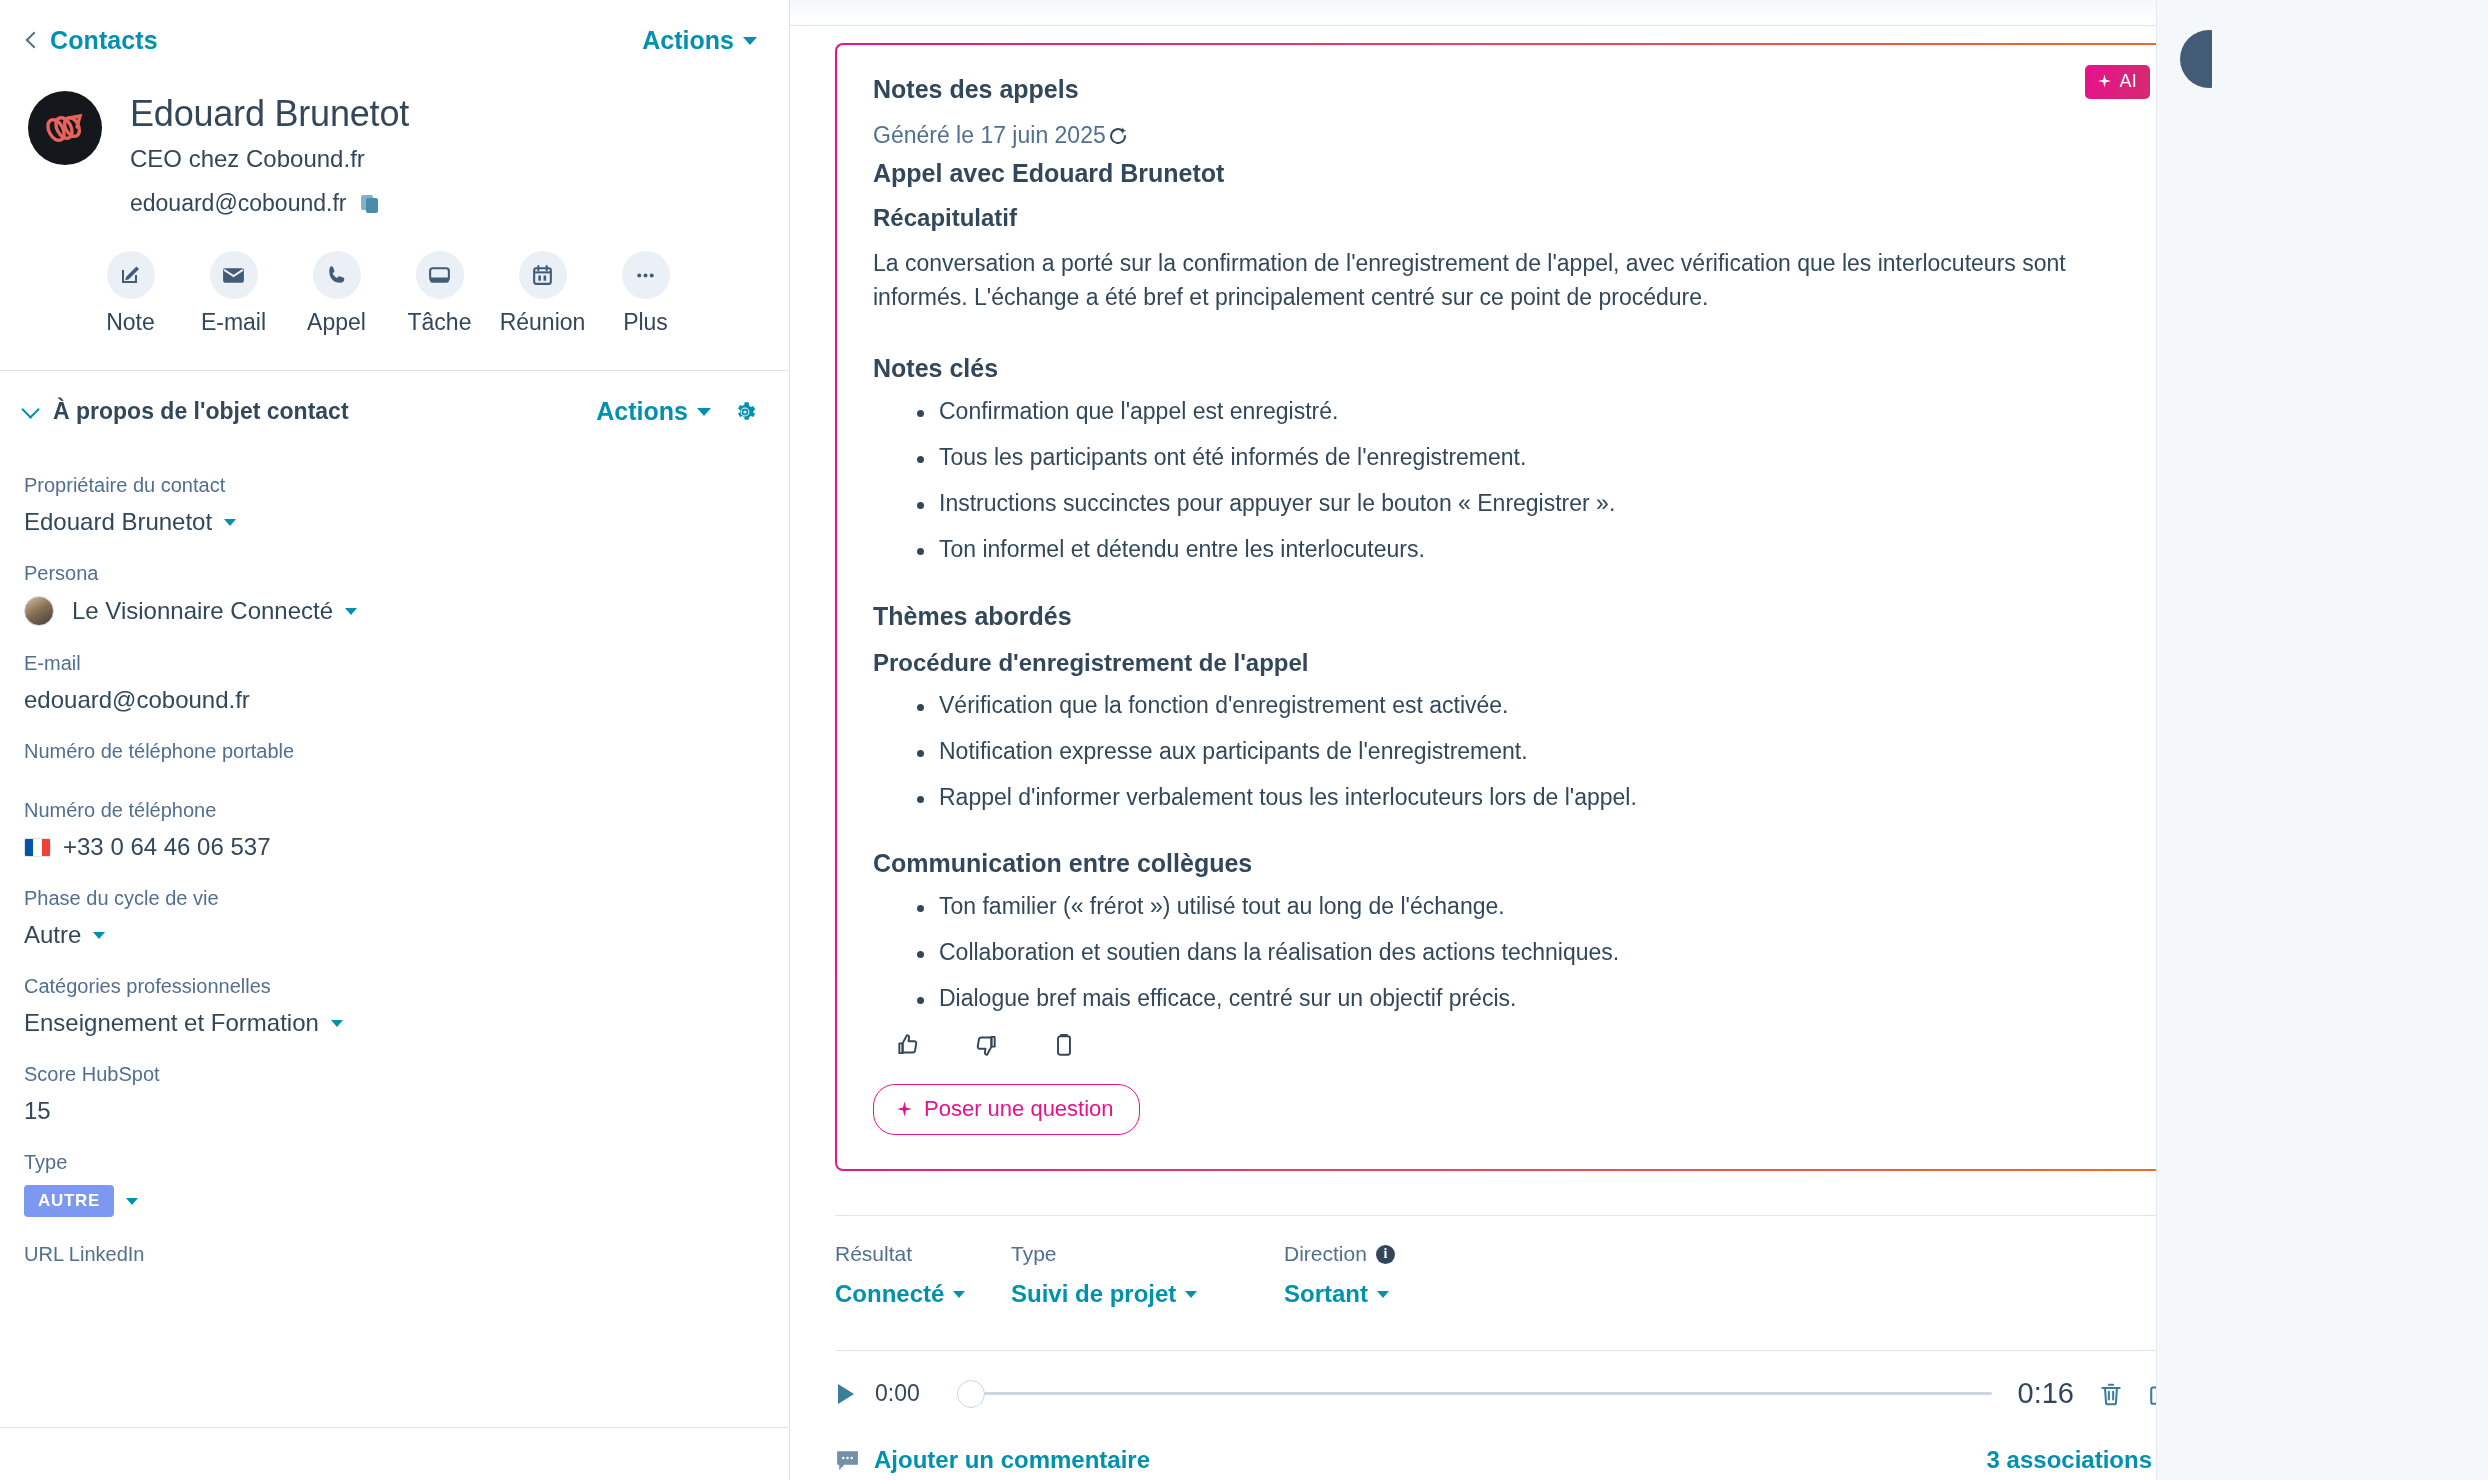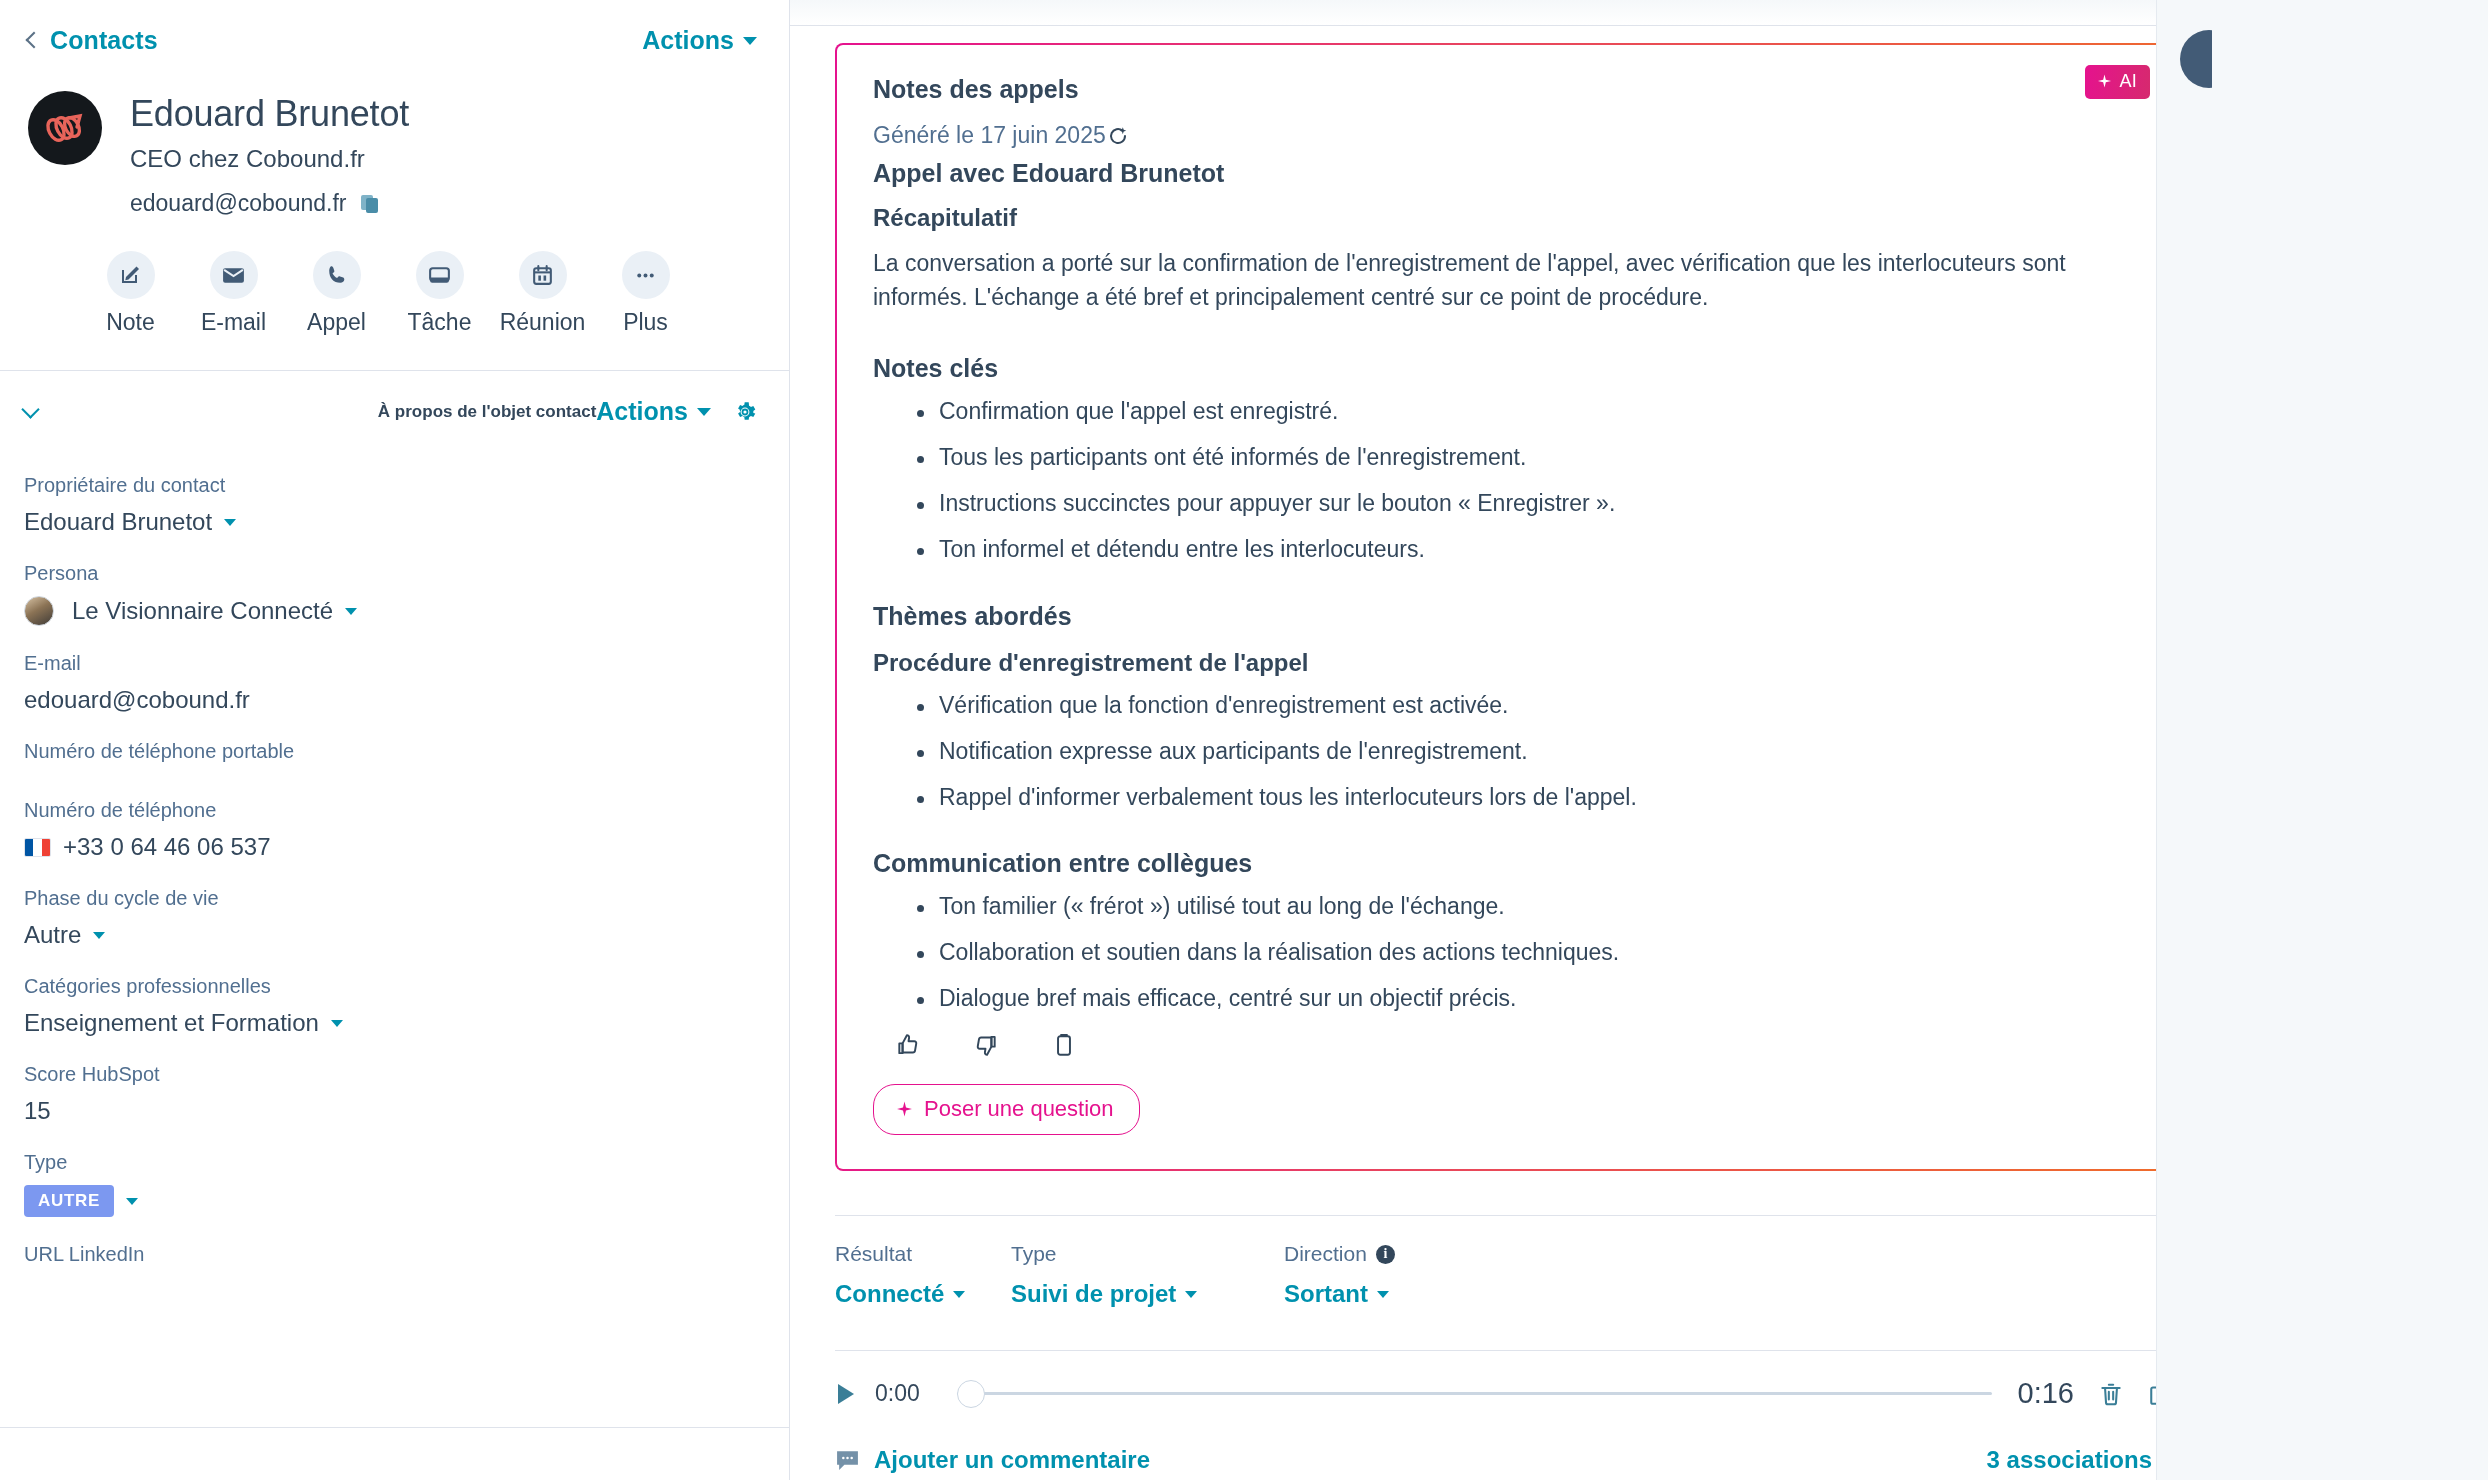--- a/index.html
+++ b/index.html
@@ -138,25 +138,24 @@
     width: 13px; height: 13px;
     border-right: 2.5px solid #0091ae;
     border-bottom: 2.5px solid #0091ae;
     transform: rotate(45deg);
     margin-right: 16px;
     margin-bottom: 5px;
     cursor: pointer;
     flex: 0 0 auto;
   }
   .about-title {
-    font-size: 17px;
+    font-size: 23px;
     font-weight: 700;
     color: #33475b;
     flex: 1;
-    text-align: right;
   }
   .gear { margin-left: 22px; cursor: pointer; line-height: 0; }
 
   .props { padding: 22px 32px 0 24px; }
   .prop { margin-bottom: 0; }
   .prop-label {
     font-size: 20px;
     color: #516f90;
     margin-top: 26px;
   }

